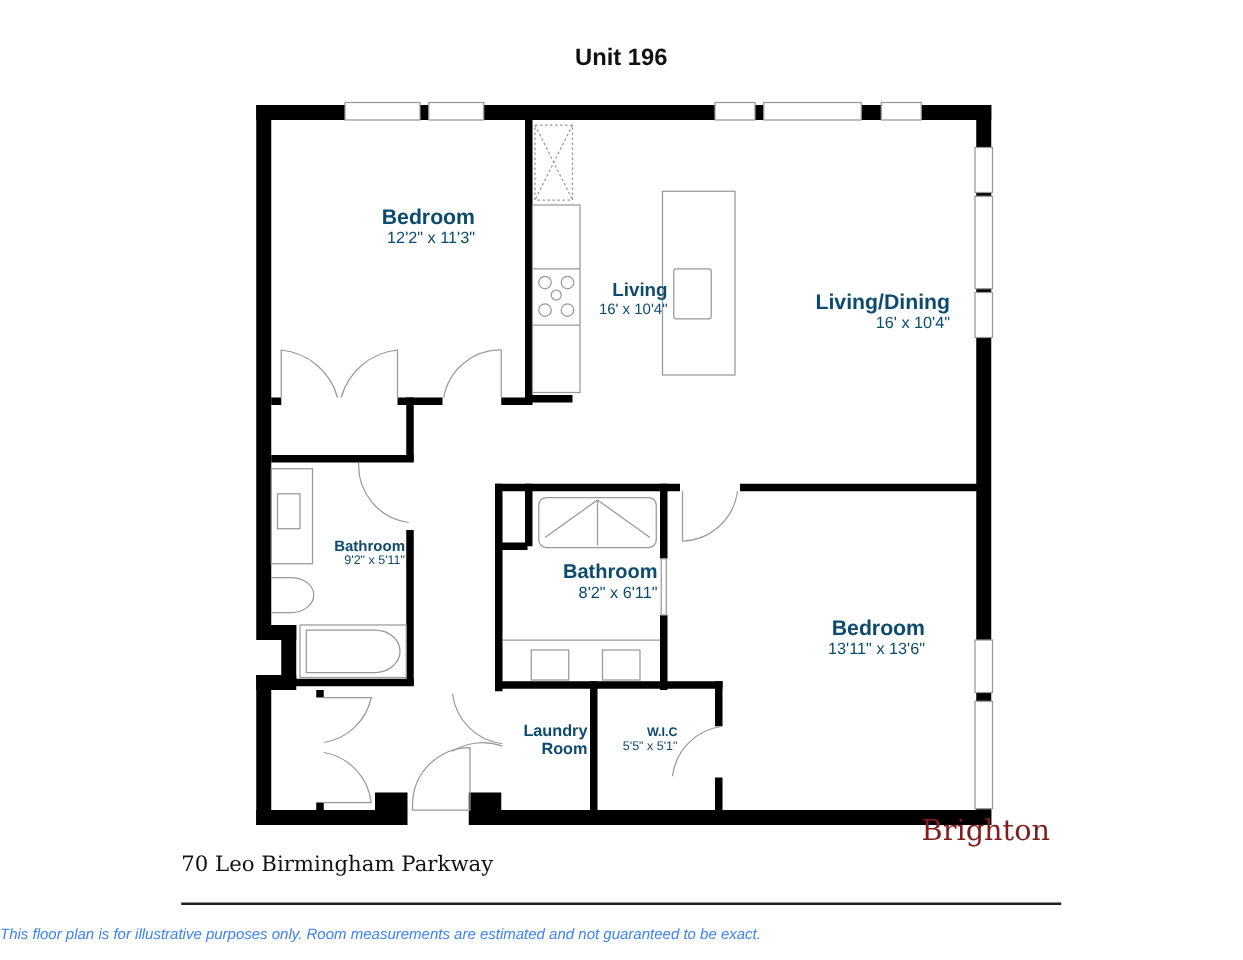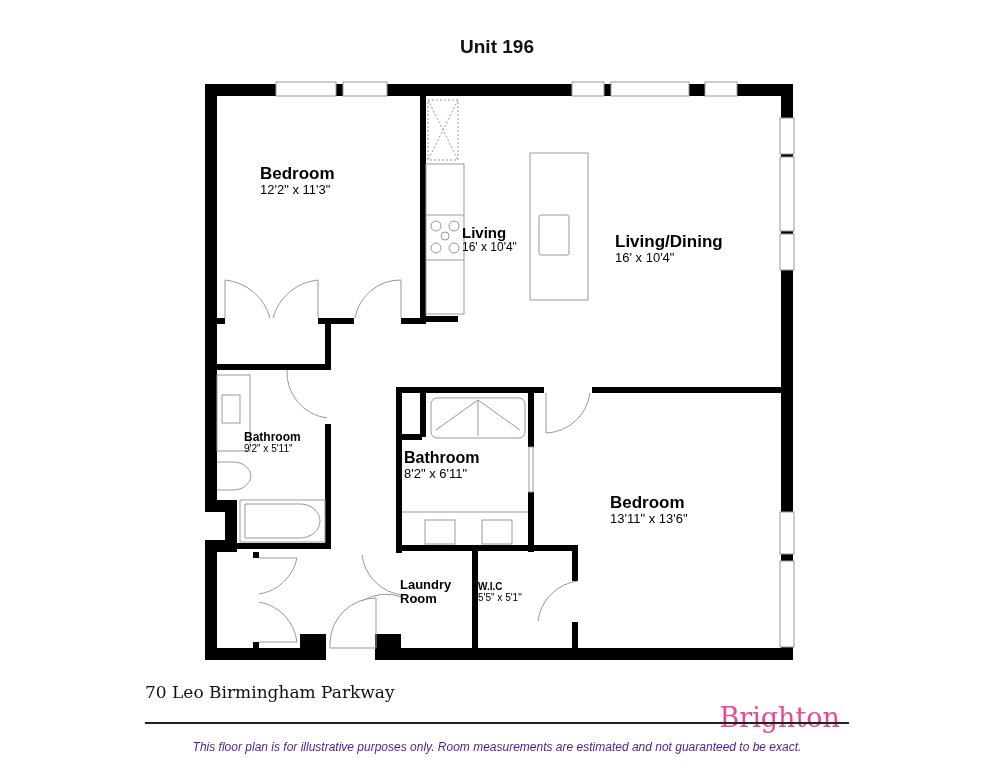--- a/index.html
+++ b/index.html
@@ -1,24 +1,24 @@
 <!DOCTYPE html>
 <html><head>
 <meta charset="utf-8">
 <style>
   html, body { margin: 0; padding: 0; background: #ffffff; }
   body { width: 994px; height: 768px; position: relative; overflow: hidden; font-family: "Liberation Sans", sans-serif; }
   .title { position: absolute; left: 0; width: 994px; top: 36px; text-align: center; font-weight: bold; font-size: 19px; color: #111; }
   svg.plan { position: absolute; left: 0; top: 0; }
-  .lbl { position: absolute; text-align: left; color: #000000; line-height: 1.05; }
+  .lbl { position: absolute; text-align: right; color: #0c4a6e; line-height: 1.05; }
   .lbl .name { font-weight: bold; }
   .footer-address { position: absolute; left: 145px; top: 682px; font-family: "DejaVu Serif", serif; font-size: 17px; color: #111; }
-  .footer-city { position: absolute; right: 154px; top: 702px; font-family: "DejaVu Serif", serif; font-size: 27px; color: #ec4899; }
+  .footer-city { position: absolute; right: 154px; top: 652px; font-family: "DejaVu Serif", serif; font-size: 23px; color: #7f1d1d; }
   .footer-rule { position: absolute; left: 145px; width: 704px; top: 722px; height: 2px; background: #222; }
-  .disclaimer { position: absolute; left: 0; width: 994px; top: 740px; text-align: center; font-style: italic; font-size: 12px; color: #4c1d95; }
+  .disclaimer { position: absolute; left: 0; width: 994px; top: 740px; text-align: left; font-style: italic; font-size: 12px; color: #3b82f6; }
 </style>
 </head>
 <body>
 
 <div class="title">Unit 196</div>
 
 <svg class="plan" width="994" height="768" viewBox="0 0 994 768">
 
   <g fill="#000">
 

